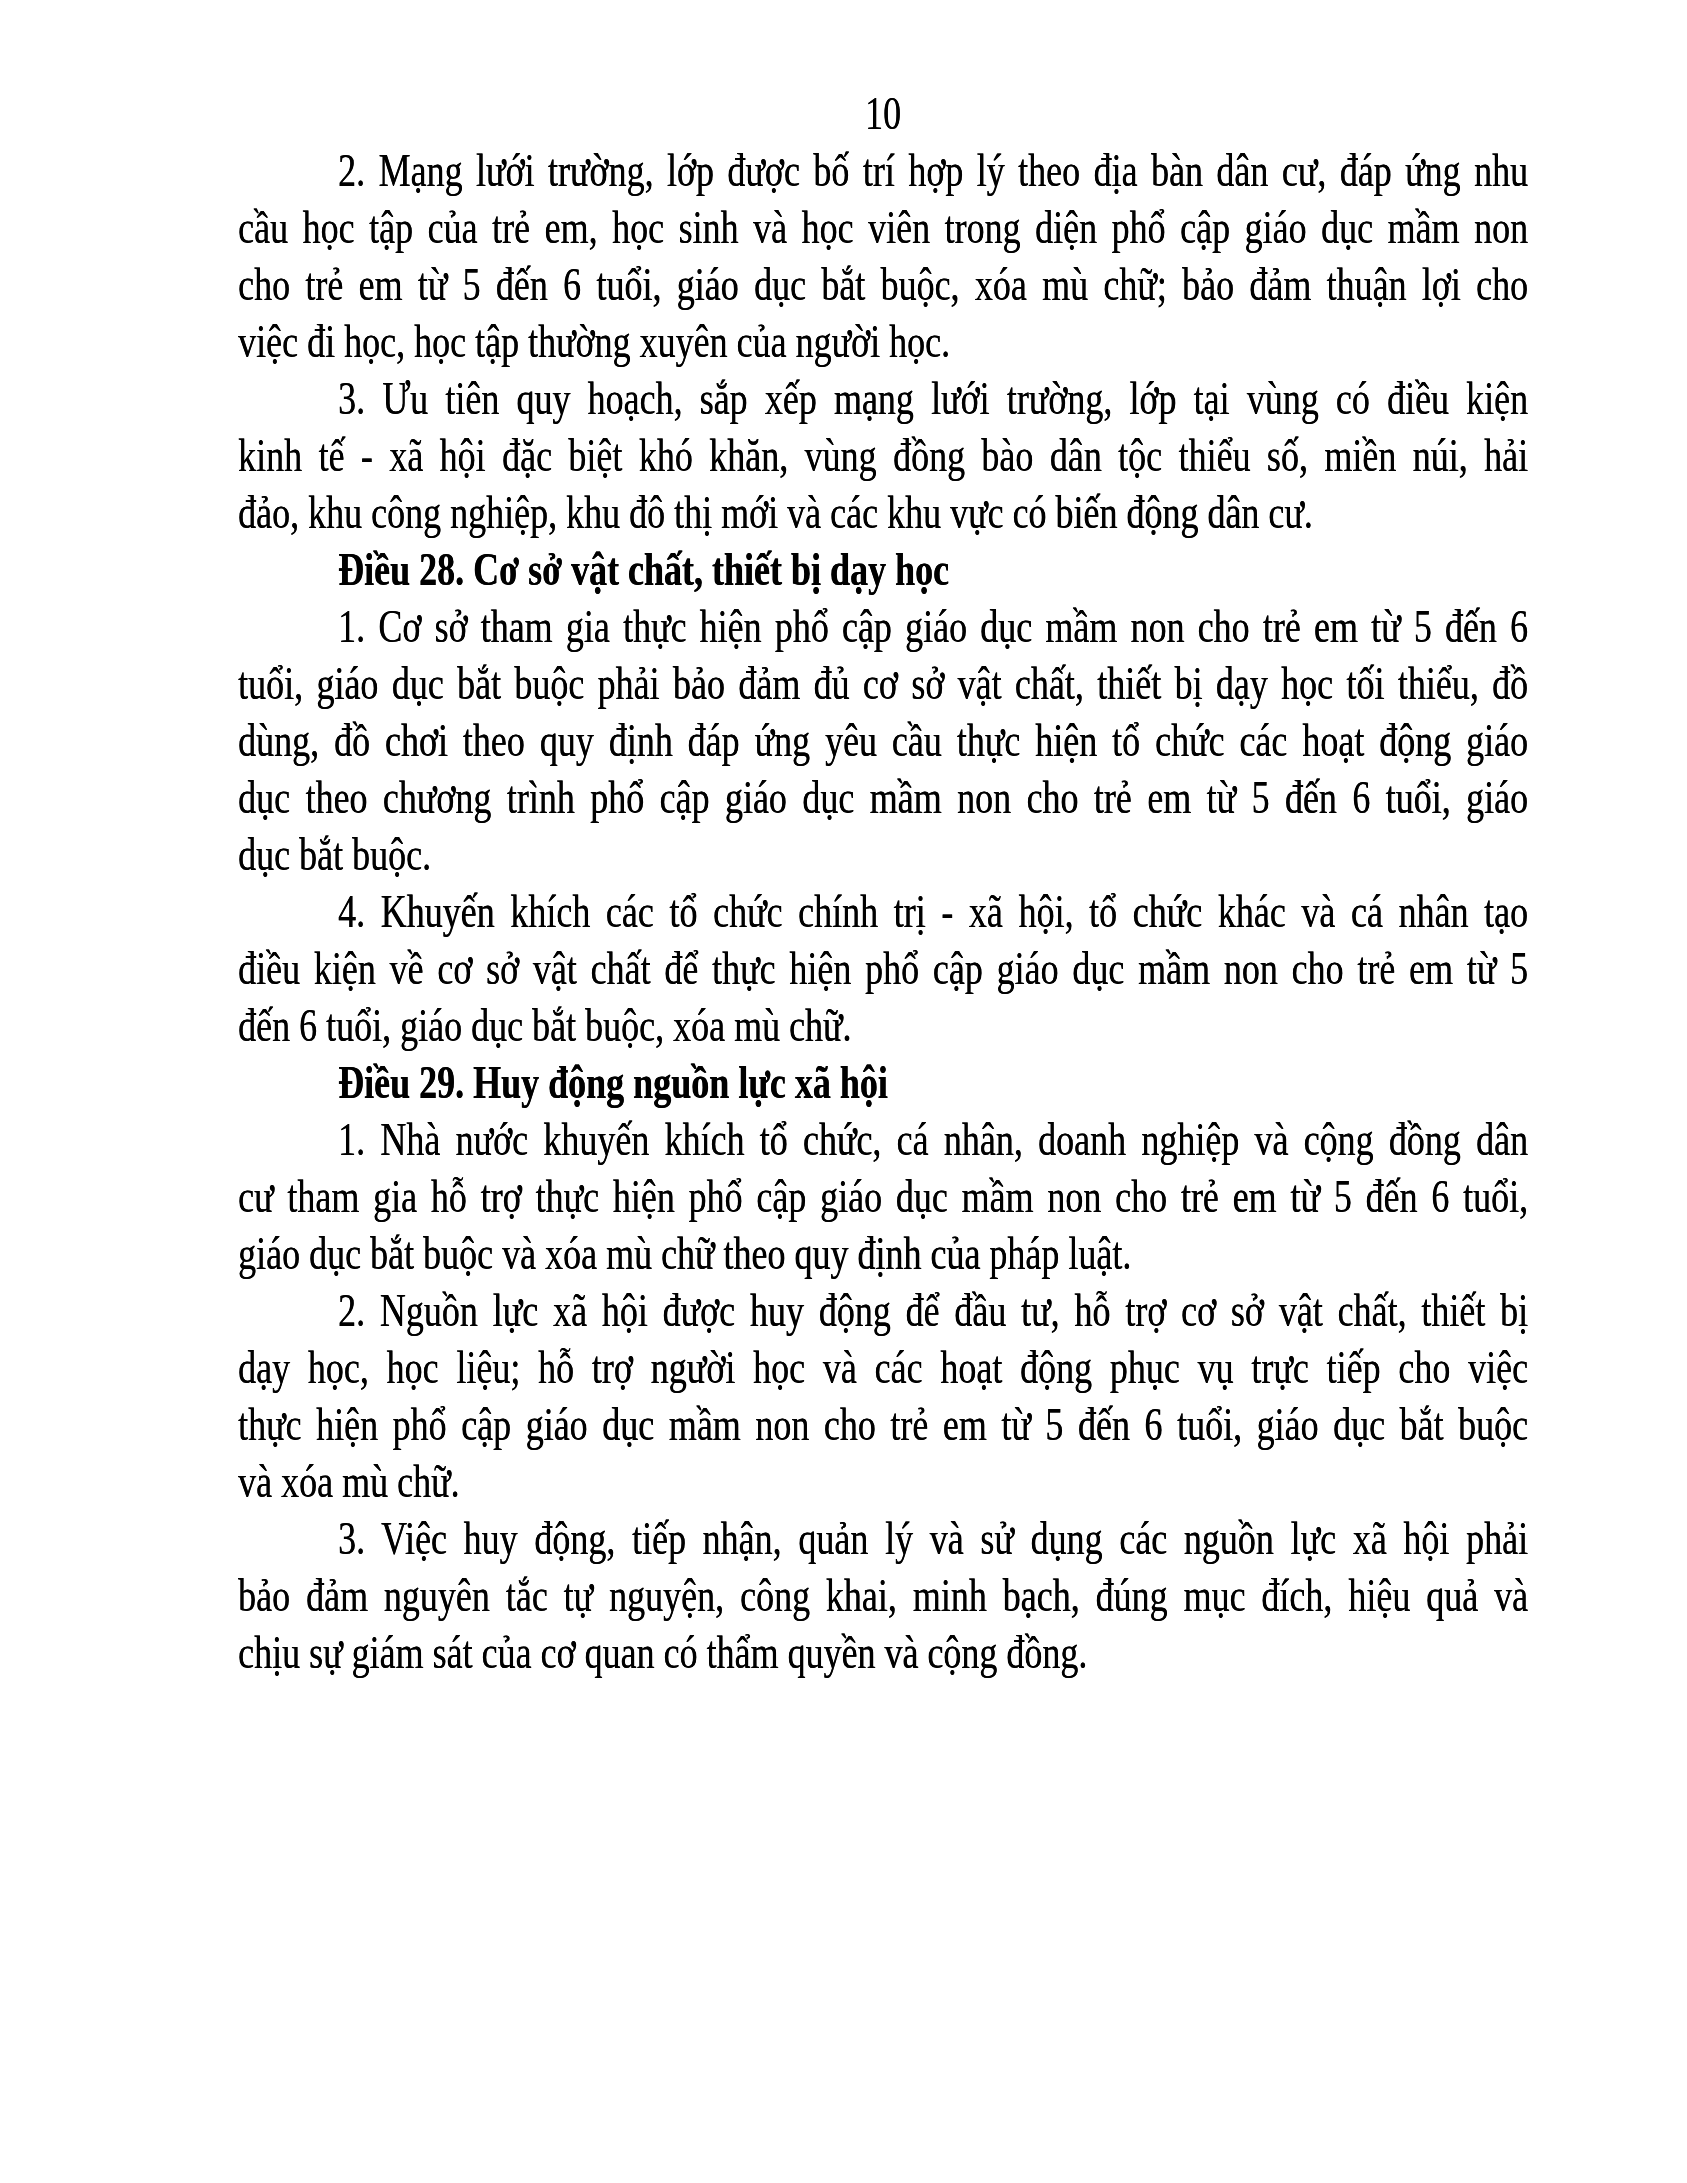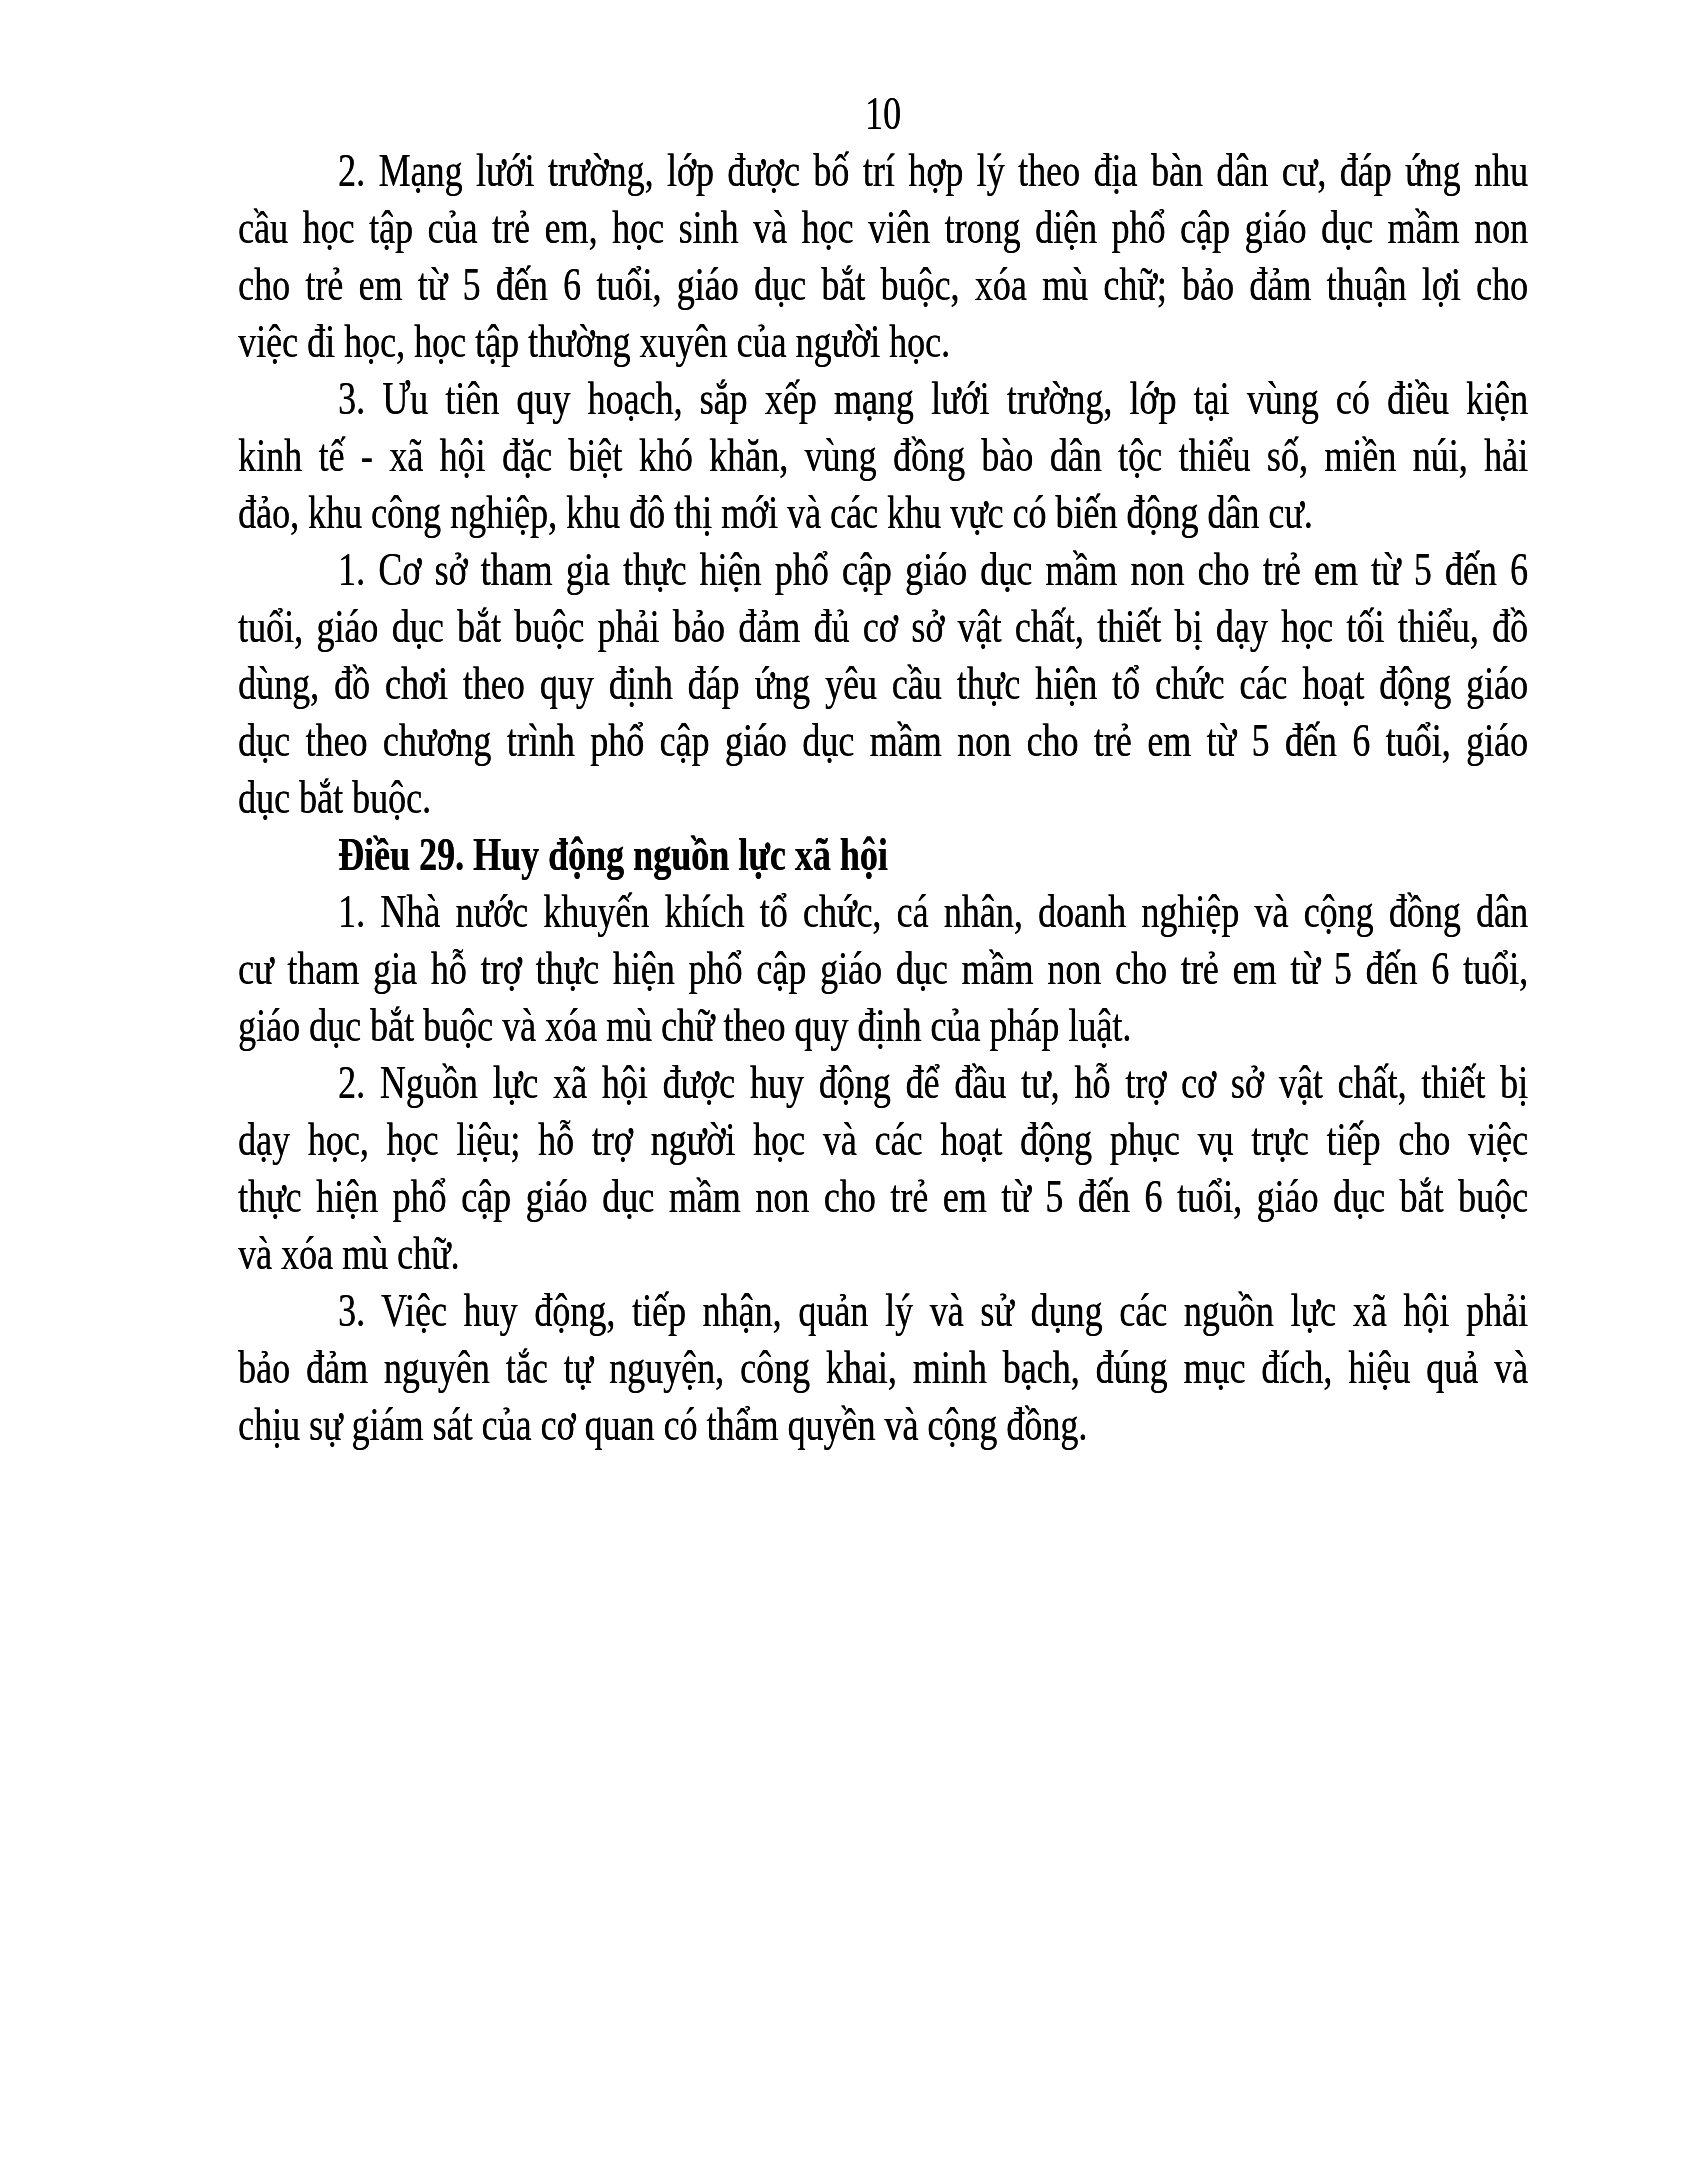--- a/index.html
+++ b/index.html
@@ -64,26 +64,34 @@
         <div class="line first">2. Mạng lưới trường, lớp được bố trí hợp lý theo địa bàn dân cư, đáp ứng nhu</div>
         <div class="line">cầu học tập của trẻ em, học sinh và học viên trong diện phổ cập giáo dục mầm non</div>
         <div class="line">cho trẻ em từ 5 đến 6 tuổi, giáo dục bắt buộc, xóa mù chữ; bảo đảm thuận lợi cho</div>
         <div class="line last">việc đi học, học tập thường xuyên của người học.</div>
       </div>
       <div class="block paragraph">
         <div class="line first">3. Ưu tiên quy hoạch, sắp xếp mạng lưới trường, lớp tại vùng có điều kiện</div>
         <div class="line">kinh tế - xã hội đặc biệt khó khăn, vùng đồng bào dân tộc thiểu số, miền núi, hải</div>
         <div class="line last">đảo, khu công nghiệp, khu đô thị mới và các khu vực có biến động dân cư.</div>
       </div>
+      <div class="block heading">
+        <div class="line first last">Điều 28. Cơ sở vật chất, thiết bị dạy học</div>
+      </div>
       <div class="block paragraph">
         <div class="line first">1. Cơ sở tham gia thực hiện phổ cập giáo dục mầm non cho trẻ em từ 5 đến 6</div>
         <div class="line">tuổi, giáo dục bắt buộc phải bảo đảm đủ cơ sở vật chất, thiết bị dạy học tối thiểu, đồ</div>
         <div class="line">dùng, đồ chơi theo quy định đáp ứng yêu cầu thực hiện tổ chức các hoạt động giáo</div>
         <div class="line">dục theo chương trình phổ cập giáo dục mầm non cho trẻ em từ 5 đến 6 tuổi, giáo</div>
         <div class="line last">dục bắt buộc.</div>
+      </div>
+      <div class="block paragraph">
+        <div class="line first">4. Khuyến khích các tổ chức chính trị - xã hội, tổ chức khác và cá nhân tạo</div>
+        <div class="line">điều kiện về cơ sở vật chất để thực hiện phổ cập giáo dục mầm non cho trẻ em từ 5</div>
+        <div class="line last">đến 6 tuổi, giáo dục bắt buộc, xóa mù chữ.</div>
       </div>
       <div class="block heading">
         <div class="line first last">Điều 29. Huy động nguồn lực xã hội</div>
       </div>
       <div class="block paragraph">
         <div class="line first">1. Nhà nước khuyến khích tổ chức, cá nhân, doanh nghiệp và cộng đồng dân</div>
         <div class="line">cư tham gia hỗ trợ thực hiện phổ cập giáo dục mầm non cho trẻ em từ 5 đến 6 tuổi,</div>
         <div class="line last">giáo dục bắt buộc và xóa mù chữ theo quy định của pháp luật.</div>
       </div>
       <div class="block paragraph">

